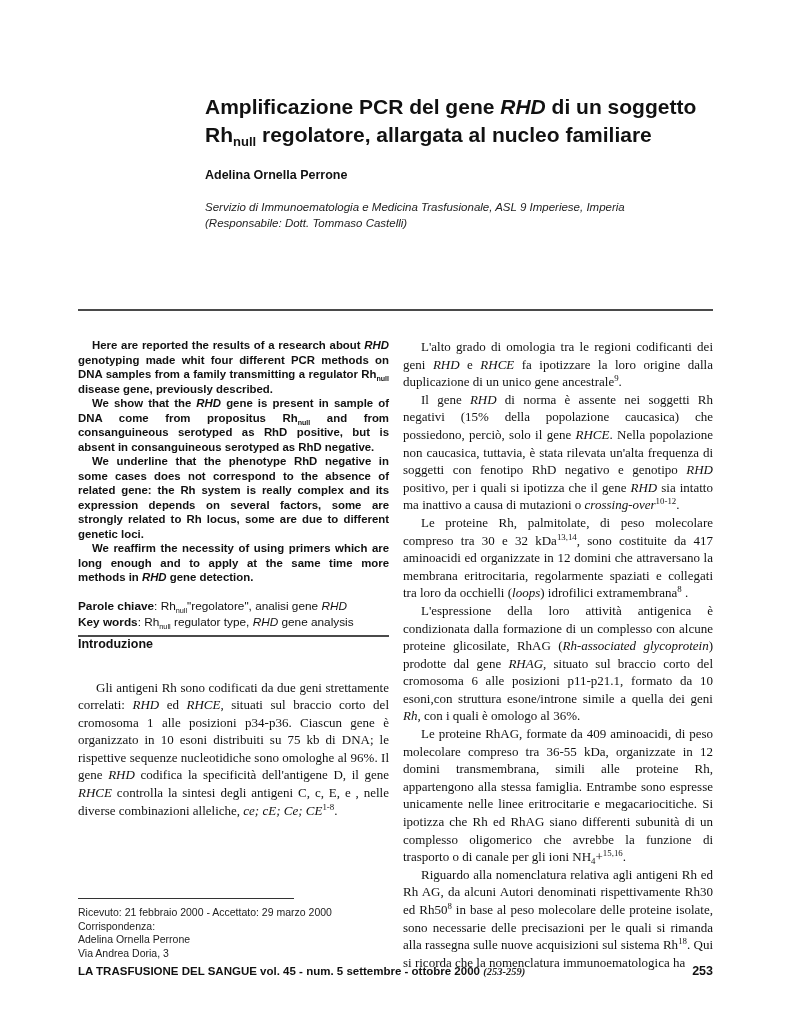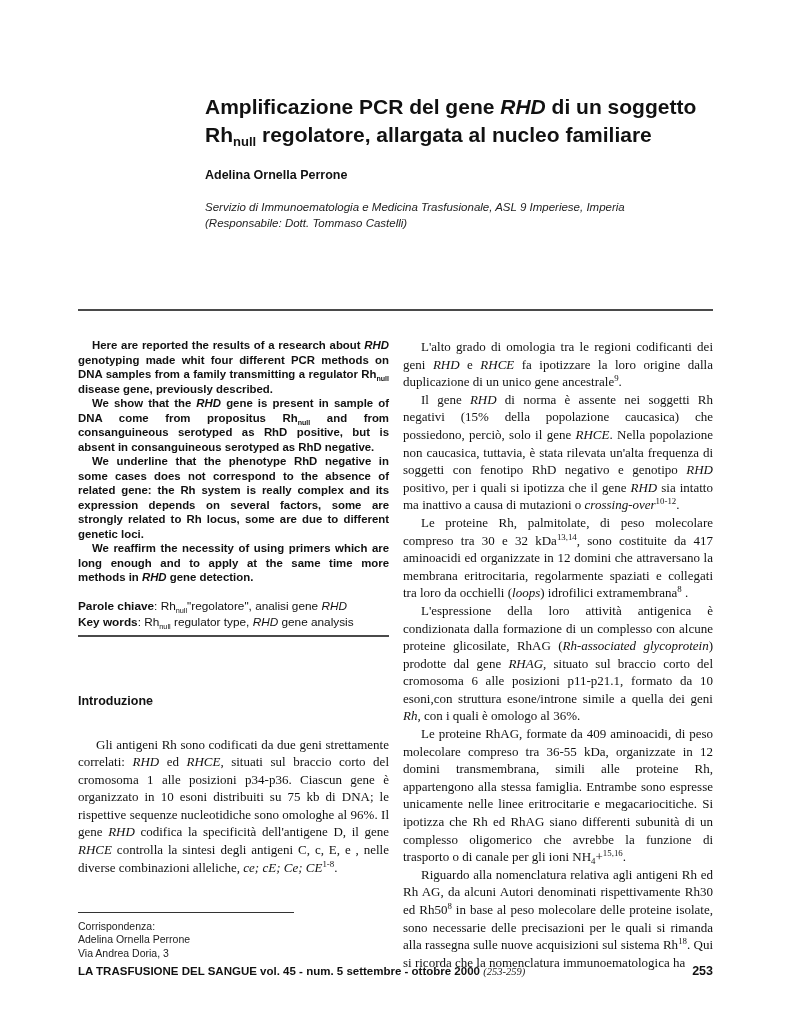--- a/index.html
+++ b/index.html
@@ -36,40 +36,40 @@
   .abstract p i{font-style:italic;}
   .abstract p sub{font-size:62%;vertical-align:-3px;line-height:0;}
   
   .keywords{margin-top:13px;}
   .keywords p{margin:0;font-size:11.8px;line-height:16px;color:#111;text-indent:0;}
   .keywords p b{font-weight:bold;}
   .keywords p i{font-style:italic;}
   .keywords p sub{font-size:62%;vertical-align:-3px;line-height:0;}
   .kw-rule{margin-top:5px;border-top:2px solid #4a4a4a;width:100%;height:0;}
   
-  .intro-heading{margin-top:57px;font-weight:bold;font-size:12.5px;color:#111;}
+  .intro-heading{font-weight:bold;font-size:12.5px;color:#111;}
   .intro{margin-top:28px;}
   .serif p{
     margin:0;font-family:"Liberation Serif", serif;
     font-size:13px;line-height:17.6px;text-align:justify;text-indent:18px;color:#111;
   }
   .serif p i{font-style:italic;}
   .serif p sub{font-size:68%;vertical-align:-3px;line-height:0;}
   .serif p sup{font-size:68%;vertical-align:5px;line-height:0;}
   
   .correspondence{position:absolute;left:0;bottom:2px;width:100%;}
   .corr-rule{width:216px;border-top:1.5px solid #333;margin-bottom:7px;height:0;}
   .correspondence .line{font-size:10.5px;line-height:13.5px;color:#222;}
   
   .footer{
     position:absolute;left:78px;top:964px;width:635px;
     display:flex;justify-content:space-between;align-items:baseline;
   }
   .footer-left{font-weight:bold;font-size:11.5px;color:#111;white-space:nowrap;}
-  .footer-pages{font-family:"Liberation Serif", serif;font-style:italic;font-weight:normal;font-size:10.5px;color:#222;}
+  .footer-pages{font-family:"Liberation Serif", serif;font-style:italic;font-weight:bold;font-size:10.5px;color:#222;}
   .footer-page-number{font-weight:bold;font-size:12.5px;color:#111;}
 </style>
 </head>
 <body>
 
 <div class="page">
 
   <div class="header">
     <div class="title">Amplificazione PCR del gene <i>RHD</i> di un soggetto Rh<sub>null</sub> regolatore, allargata al nucleo familiare</div>
     <div class="author">Adelina Ornella Perrone</div>
@@ -95,20 +95,21 @@
           <p><b>Key words</b>: Rh<sub>null</sub> regulator type, <i>RHD</i> gene analysis</p>
         </div>
       <div class="kw-rule"></div>
       <div class="intro-heading">Introduzione</div>
       <div class="intro serif">
           <p>Gli antigeni Rh sono codificati da due geni strettamente correlati: <i>RHD</i> ed <i>RHCE</i>, situati sul braccio corto del cromosoma 1 alle posizioni p34-p36. Ciascun gene è organizzato in 10 esoni distribuiti su 75 kb di DNA; le rispettive sequenze nucleotidiche sono omologhe al 96%. Il gene <i>RHD</i> codifica la specificità dell'antigene D, il gene <i>RHCE</i> controlla la sintesi degli antigeni C, c, E, e , nelle diverse combinazioni alleliche, <i>ce; cE; Ce; CE</i><sup>1-8</sup>.</p>
         </div>
       <div class="correspondence">
         <div class="corr-rule"></div>
         <div>
+            <div class="line">Ricevuto: 21 febbraio 2000 - Accettato: 29 marzo 2000</div>
             <div class="line">Corrispondenza:</div>
             <div class="line">Adelina Ornella Perrone</div>
             <div class="line">Via Andrea Doria, 3</div>
           </div>
       </div>
     </div>
 
     <div class="col-right serif">
         <p>L'alto grado di omologia tra le regioni codificanti dei geni <i>RHD</i> e <i>RHCE</i> fa ipotizzare la loro origine dalla duplicazione di un unico gene ancestrale<sup>9</sup>.</p>
         <p>Il gene <i>RHD</i> di norma è assente nei soggetti Rh negativi (15% della popolazione caucasica) che possiedono, perciò, solo il gene <i>RHCE</i>. Nella popolazione non caucasica, tuttavia, è stata rilevata un'alta frequenza di soggetti con fenotipo RhD negativo e genotipo <i>RHD</i> positivo, per i quali si ipotizza che il gene <i>RHD</i> sia intatto ma inattivo a causa di mutazioni o <i>crossing-over</i><sup>10-12</sup>.</p>

